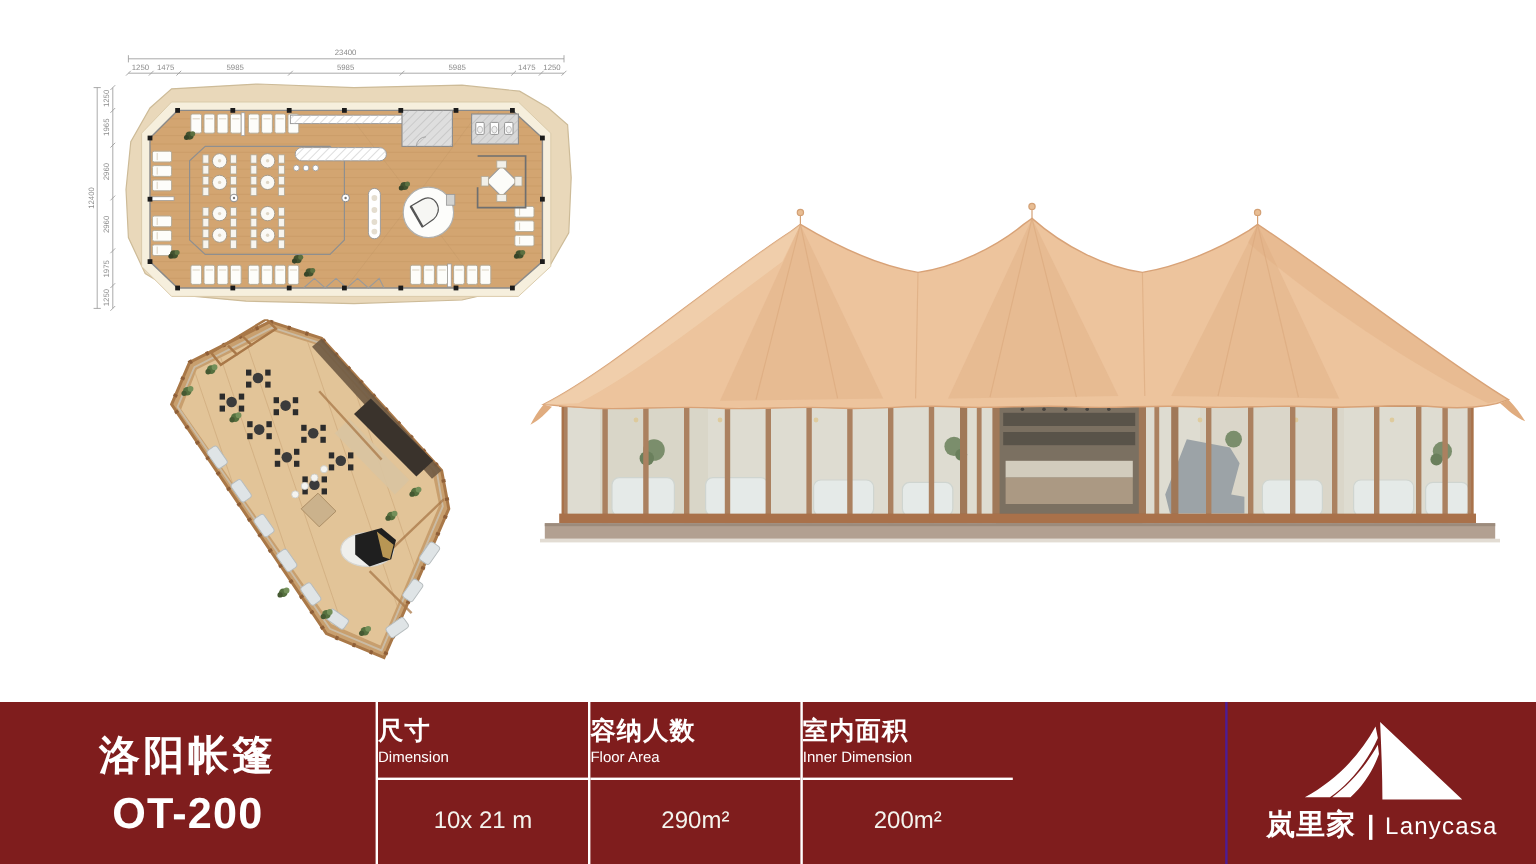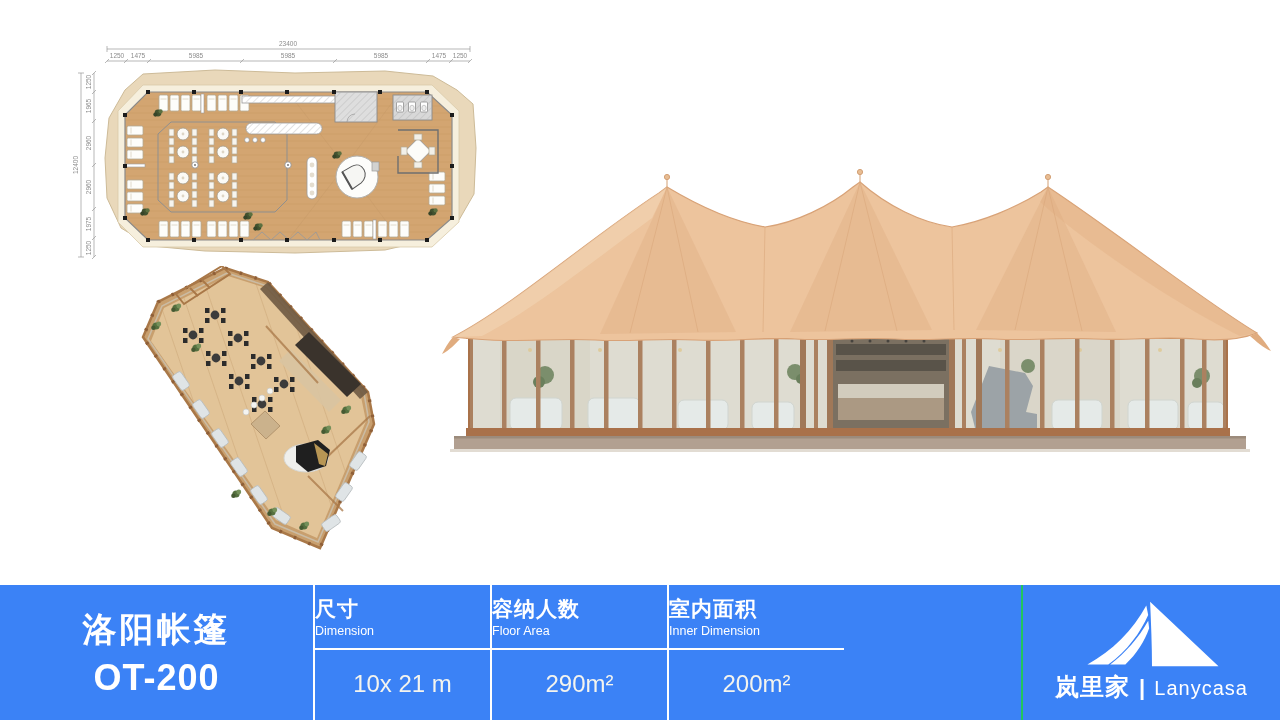--- a/index.html
+++ b/index.html
@@ -1,33 +1,33 @@
 <!DOCTYPE html>
 <html><head>
 <meta charset="utf-8">
 <style>
   html,body{margin:0;padding:0;background:#fff;}
   body{width:1280px;height:720px;position:relative;overflow:hidden;
        font-family:"Liberation Sans", sans-serif;}
   .abs{position:absolute;}
   
-  .spec-bar{left:0;top:585px;width:1280px;height:135px;background:#3b82f6;color:#fff;}
+  .spec-bar{left:0;top:585px;width:1280px;height:135px;background:#7f1d1d;color:#fff;}
   .title-block{position:absolute;left:0;top:0;width:313px;height:135px;
     display:flex;flex-direction:column;align-items:center;justify-content:center;gap:4px;}
   .title-cn{font-size:34px;font-weight:bold;letter-spacing:3px;}
   .title-code{font-size:36px;font-weight:bold;letter-spacing:1px;}
   .spec-col{position:absolute;top:0;width:177px;height:135px;border-left:2px solid #fff;box-sizing:border-box;}
   .spec-head{height:65px;border-bottom:2px solid #fff;box-sizing:border-box;
     display:flex;flex-direction:column;align-items:flex-start;justify-content:center;gap:1px;}
   .spec-head .cn{font-size:21px;font-weight:bold;letter-spacing:1px;}
   .spec-head .en{font-size:12.5px;font-weight:normal;}
   .spec-val{height:68px;display:flex;align-items:center;justify-content:center;
-    font-size:24px;color:#f4f4ee;}
+    font-size:20px;color:#f4f4ee;}
   .logo-block{position:absolute;left:1021px;top:0;width:259px;height:135px;
-    border-left:2px solid #22c55e;box-sizing:border-box;
+    border-left:2px solid #4c1d95;box-sizing:border-box;
     display:flex;flex-direction:column;align-items:center;justify-content:flex-start;}
   .logo-icon{margin-top:14px;}
   .logo-text{margin-top:2px;display:flex;align-items:baseline;gap:9px;}
   .logo-cn{font-size:24px;font-weight:bold;letter-spacing:1px;}
   .logo-sep{font-size:22px;font-weight:bold;}
   .logo-en{font-size:20px;letter-spacing:1px;}
   svg text{font-family:"Liberation Sans", sans-serif;}
   .dim{fill:#8c8c8c;font-size:6.5px;}
   .dimline{stroke:#9a9a9a;stroke-width:0.7;}
 </style>

